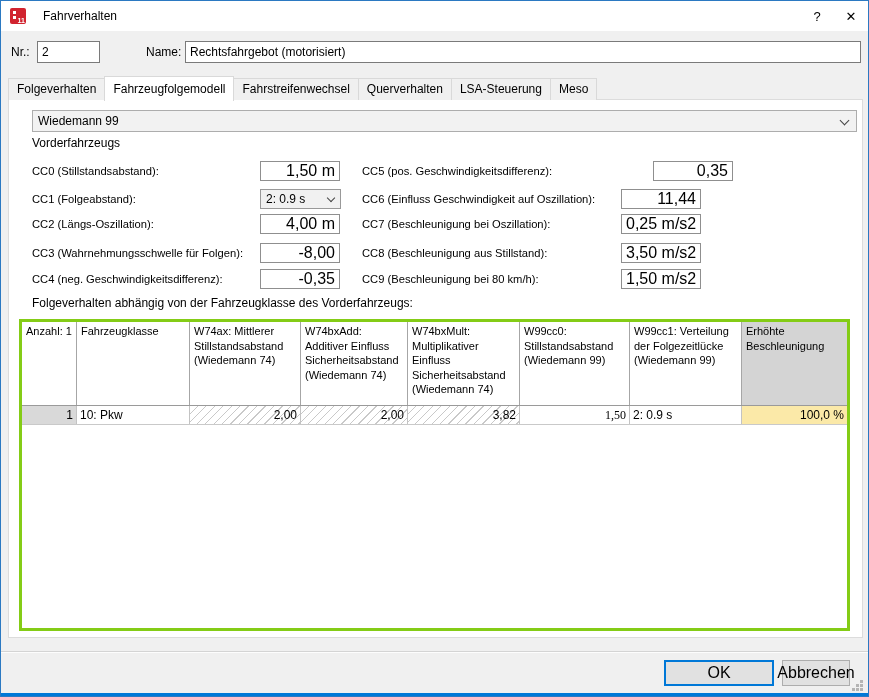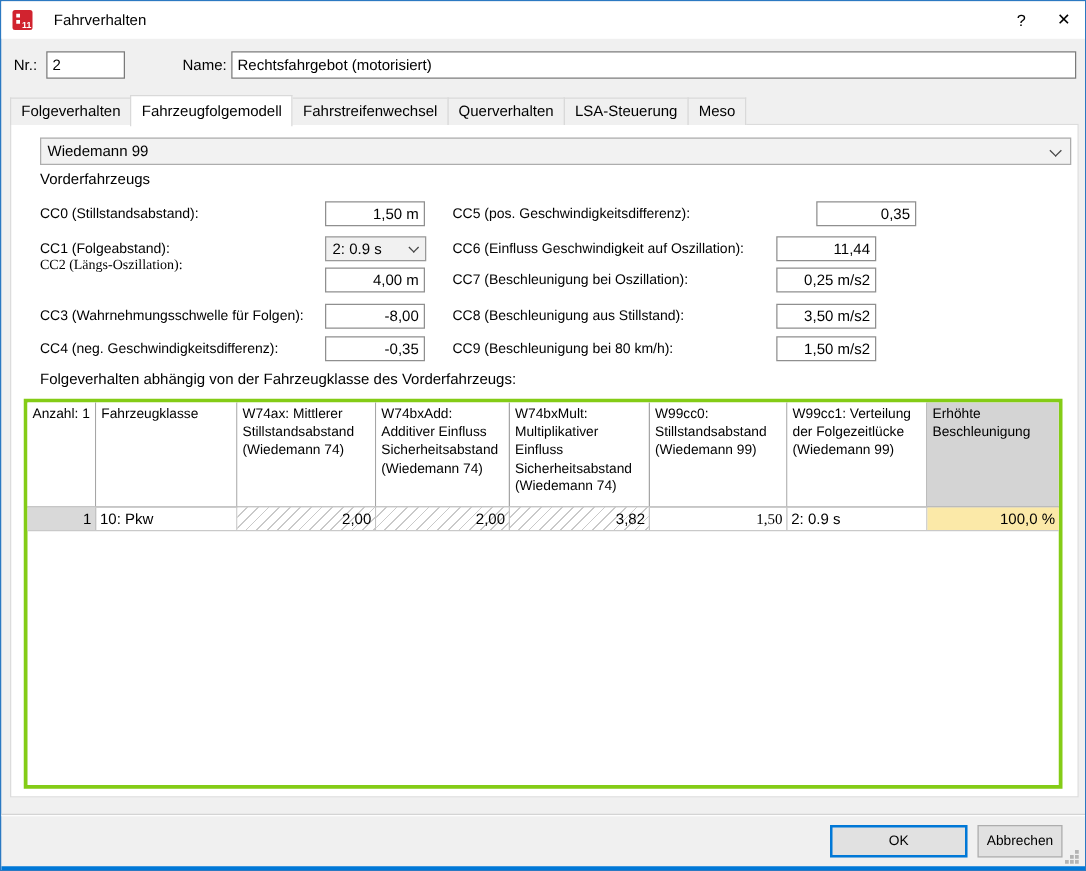--- a/index.html
+++ b/index.html
@@ -26,41 +26,41 @@
   
   .tabs{position:absolute;left:7px;top:77px;height:22px;display:flex;align-items:flex-end;z-index:5;}
   .tab{height:22px;padding:3px 8px 0;border:1px solid #d9d9d9;border-bottom:none;background:#f0f0f0;margin-right:-1px;white-space:nowrap;}
   .tab.active{position:relative;z-index:6;height:25px;margin-top:-3px;margin-bottom:-1px;padding-top:5px;background:#fff;}
   
   .panel{position:absolute;left:7px;top:98px;width:855px;height:539px;background:#fff;border:1px solid #dcdcdc;z-index:1;}
   .combo{position:absolute;height:22px;background:#f2f2f2;border:1px solid #adadad;line-height:20px;padding:0 22px 0 5px;cursor:default;}
   .chev{position:absolute;right:8px;top:6px;width:7px;height:7px;border-right:1.4px solid #444;border-bottom:1.4px solid #444;transform:rotate(45deg);}
   .section-label{position:absolute;left:23px;top:36px;}
   .p-label{position:absolute;height:19px;line-height:19px;white-space:nowrap;font-size:11.2px;}
-  .p-field{position:absolute;width:80px;height:20px;border:1px solid #8f8f8f;background:#fff;font-family:inherit;font-size:12px;text-align:right;padding:0 4px;outline:none;}
+  .p-field{position:absolute;width:80px;height:20px;border:1px solid #8f8f8f;background:#fff;font-family:inherit;font-size:16px;text-align:right;padding:0 4px;outline:none;}
   .p-combo{position:absolute;width:81px;height:20px;background:#f1f1f1;border:1px solid #999;line-height:18px;padding:0 18px 0 5px;cursor:default;}
   .p-combo .chev{top:5px;right:6px;width:6px;height:6px;}
   .tbl-caption{position:absolute;left:23px;top:196px;}
   
   .ftable{position:absolute;left:10px;top:219px;width:831px;height:312px;border:3px solid #84cc16;background:#fff;}
   .grid{display:grid;grid-template-columns:55px 113px 111px 107px 112px 110px 112px minmax(0,1fr);}
   .thead{height:84px;border-bottom:1px solid #9a9a9a;}
   .th{border-right:1px solid #a6a6a6;padding:2px 4px;font-size:11px;line-height:1.32;background:#fff;overflow:hidden;}
   .th:last-child{border-right:none;}
   .th.sel{background:#d4d4d4;}
   .trow{height:19px;border-bottom:1px solid #c9c9c9;}
   .td{border-right:1px solid #c3c3c3;padding:0 3px;line-height:18px;white-space:nowrap;overflow:hidden;}
   .td:last-child{border-right:none;}
   .td.num{text-align:right;font-family:Liberation Serif, serif;}
   .td.idx{background:#d9d9d9;text-align:right;}
   .td.hatch{background:repeating-linear-gradient(135deg,#ffffff 0px,#ffffff 5px,#c9c9c9 5px,#c9c9c9 6px);text-align:right;}
   .td.selcell{background:#fbe9a8;text-align:right;}
   
   .divider{position:absolute;left:0;right:0;top:650px;height:2px;border-top:1px solid #d4d4d4;border-bottom:1px solid #fdfdfd;}
-  .btn{position:absolute;top:659px;height:26px;background:#e1e1e1;display:flex;align-items:center;justify-content:center;font-size:11px;cursor:default;}
+  .btn{position:absolute;top:659px;height:26px;background:#e1e1e1;display:flex;align-items:center;justify-content:center;font-size:16px;cursor:default;}
   .btn-ok{left:663px;width:110px;border:2px solid #0078d7;}
   .btn-cancel{left:781px;width:68px;border:1px solid #adadad;}
   .grip{position:absolute;right:5px;bottom:13px;width:3px;height:3px;background:#b4b4b4;
     box-shadow:0 4px #b4b4b4,0 8px #b4b4b4,-4px 4px #b4b4b4,-4px 8px #b4b4b4,-8px 8px #b4b4b4;}
 </style>
 </head>
 <body>
 
 <div class="win">
 
@@ -102,21 +102,21 @@
 
     <span class="p-label" style="left:23px;top:62px;">CC0 (Stillstandsabstand):</span>
     <input class="p-field" style="left: 251px; top: 61px;" value="1,50 m">
 
     <span class="p-label" style="left:23px;top:90px;">CC1 (Folgeabstand):</span>
     <div class="p-combo" style="left:251px;top:89px;">
       <span>2: 0.9 s</span>
       <span class="chev"></span>
     </div>
 
-    <span class="p-label" style="left:23px;top:103px;font-family:Liberation Serif, serif;">CC2 (Längs-Oszillation):</span>
+    <span class="p-label" style="left:23px;top:115px;">CC2 (Längs-Oszillation):</span>
     <input class="p-field" style="left: 251px; top: 114px;" value="4,00 m">
 
     <span class="p-label" style="left:23px;top:144px;">CC3 (Wahrnehmungsschwelle für Folgen):</span>
     <input class="p-field" style="left: 251px; top: 143px;" value="-8,00">
 
     <span class="p-label" style="left:23px;top:170px;">CC4 (neg. Geschwindigkeitsdifferenz):</span>
     <input class="p-field" style="left: 251px; top: 169px;" value="-0,35">
 
     <span class="p-label" style="left:353px;top:62px;">CC5 (pos. Geschwindigkeitsdifferenz):</span>
     <input class="p-field" style="left: 644px; top: 61px;" value="0,35">

